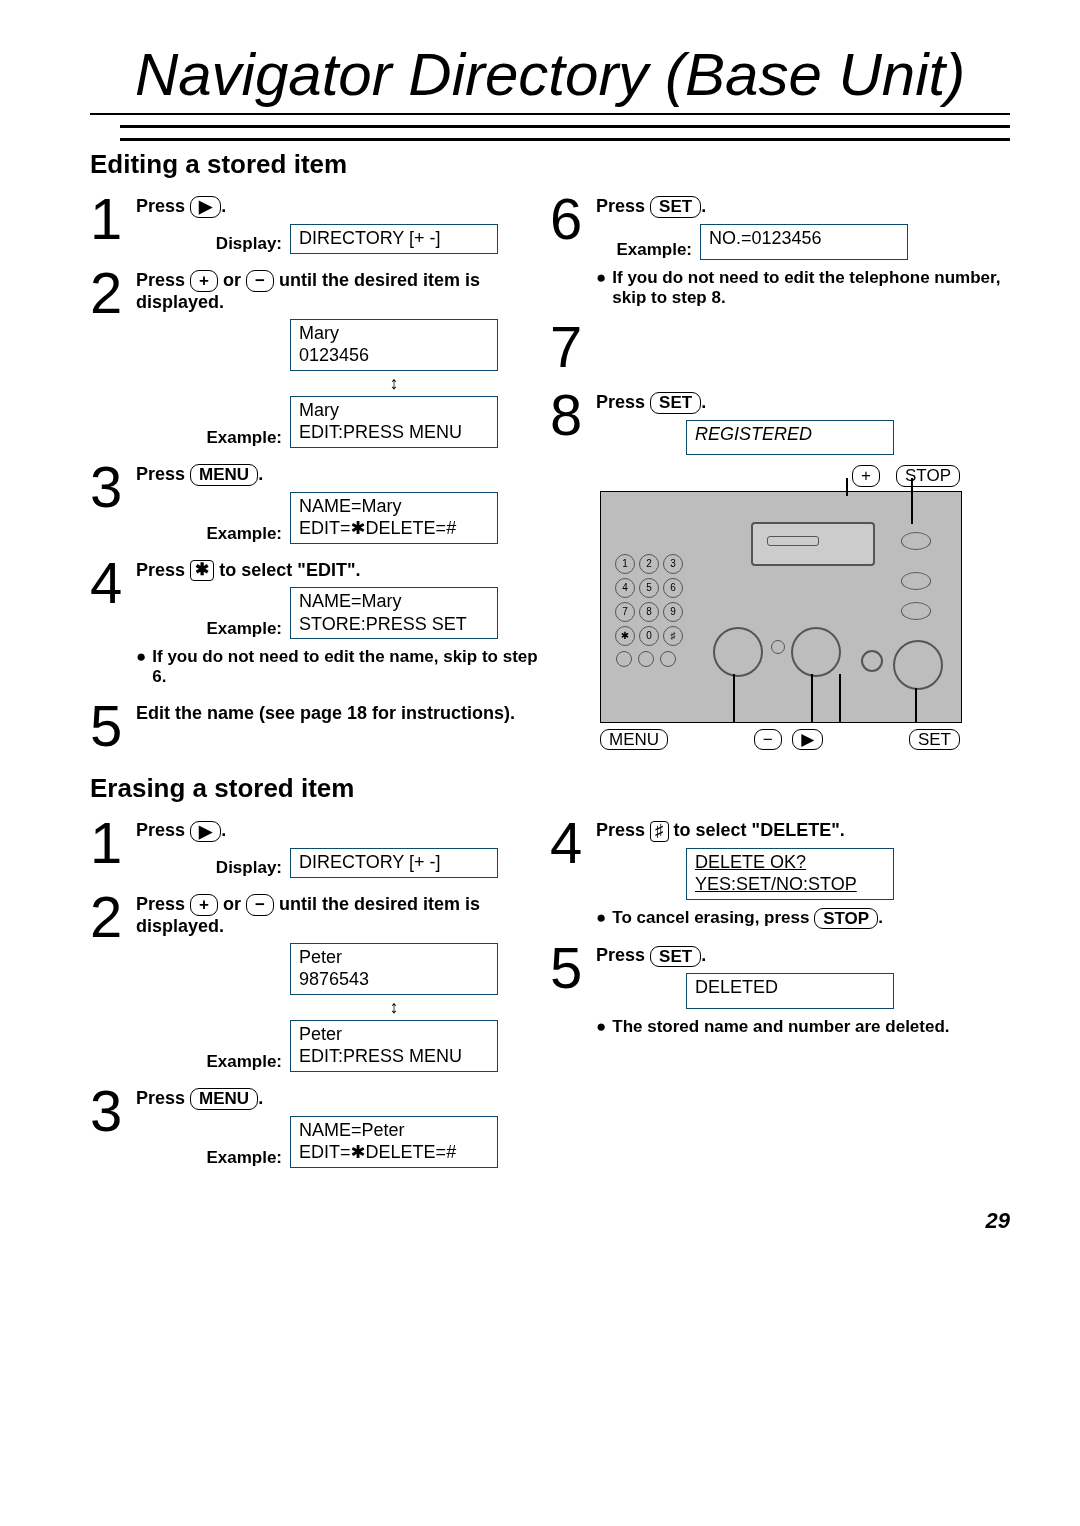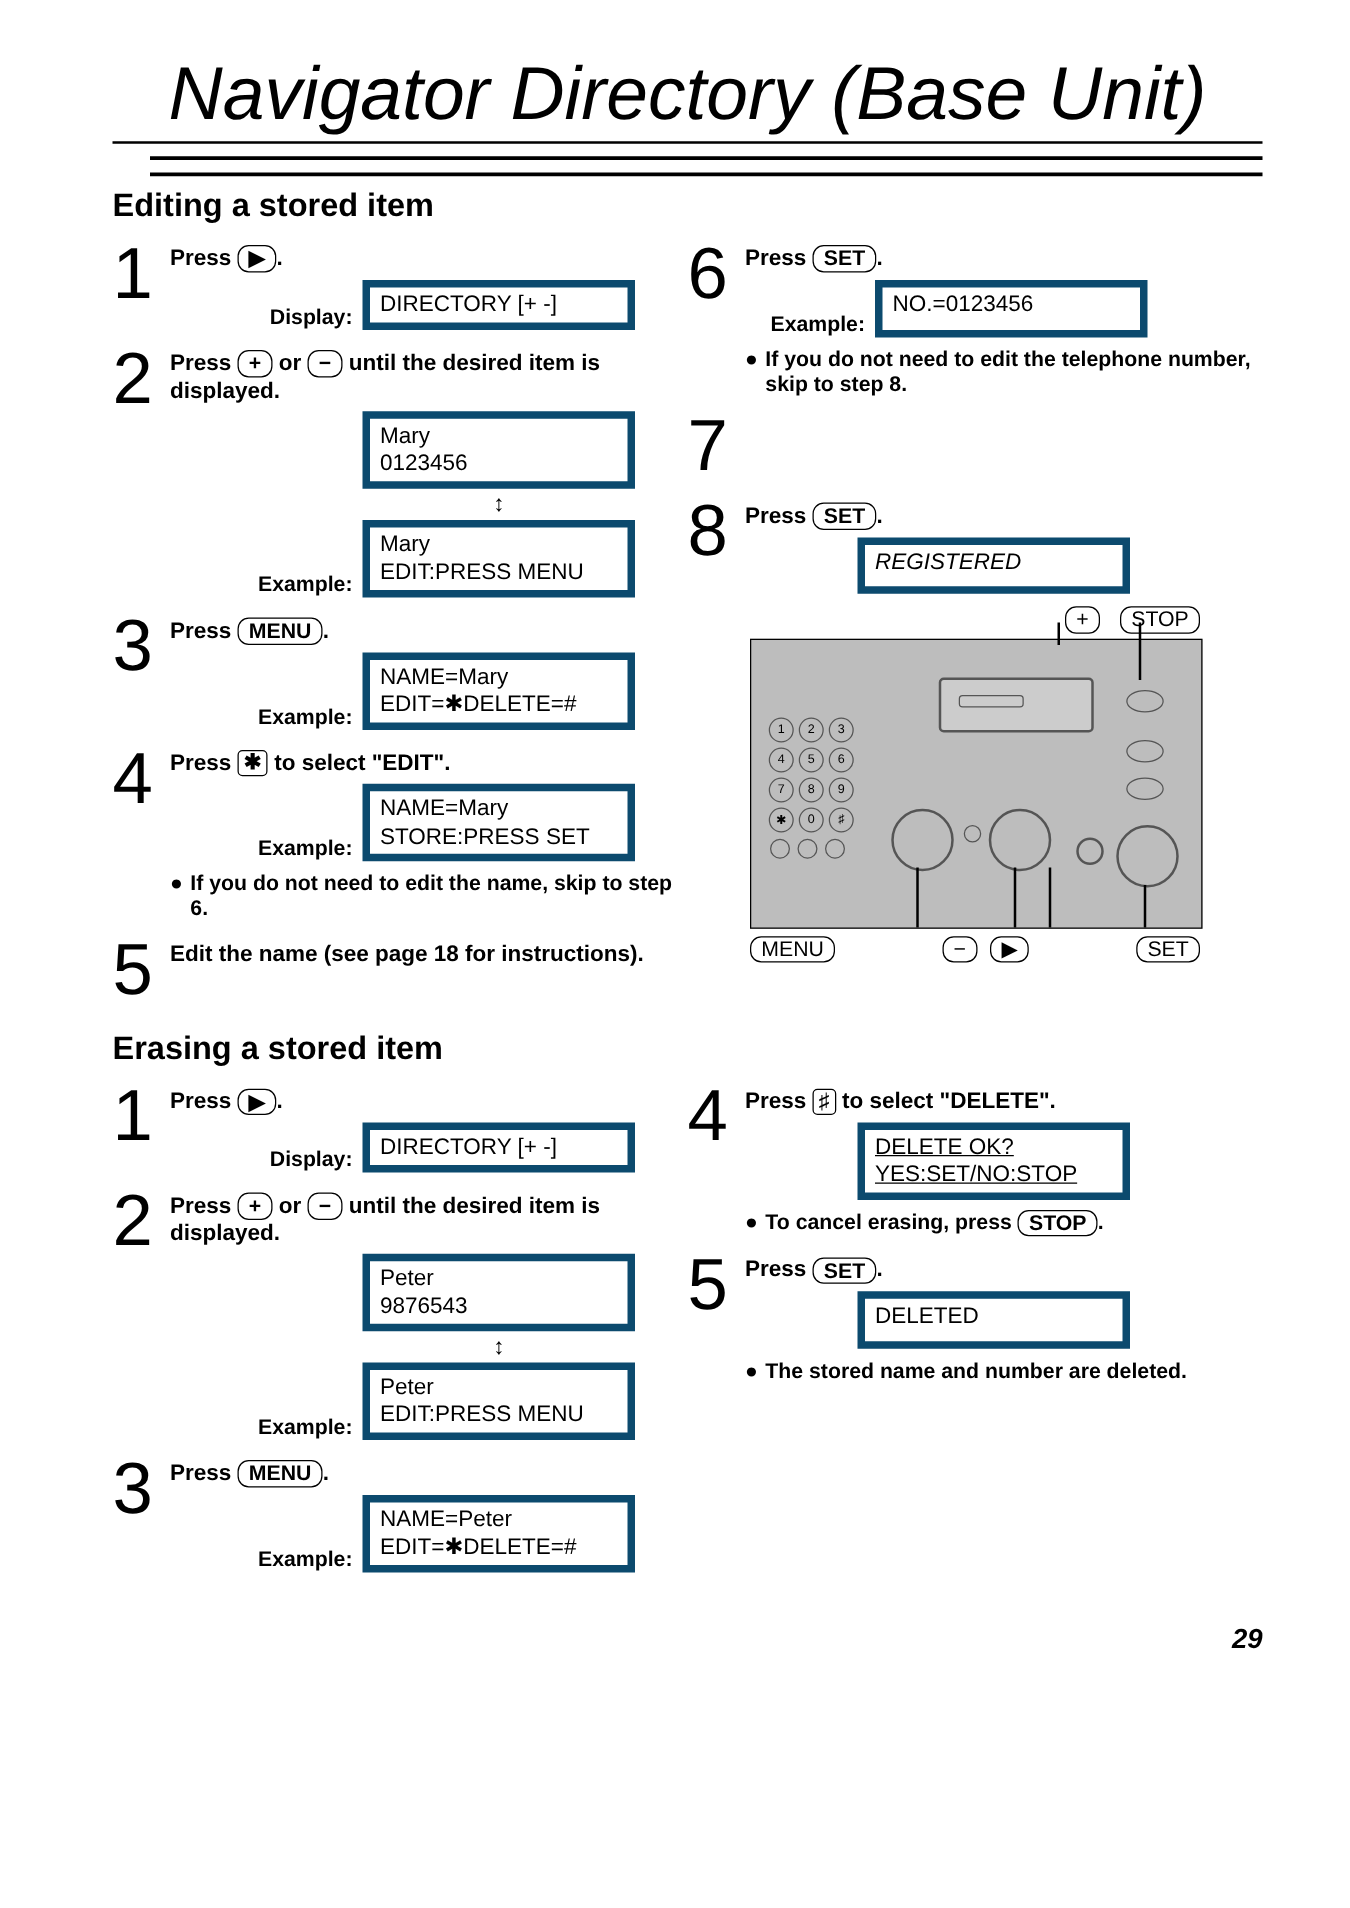--- a/index.html
+++ b/index.html
@@ -78,21 +78,21 @@
   }
   .disp-label {
     font-weight: bold;
     font-size: 17px;
     padding-top: 4px;
     padding-right: 8px;
     min-width: 86px;
     text-align: right;
   }
   .disp-box {
-    border: 6px solid #0c4a6e;
+    border: 1px solid #0c4a6e;
     padding: 2px 8px 3px 8px;
     font-size: 18px;
     line-height: 1.25;
     min-width: 190px;
   }
   .updown {
     text-align: center;
     font-size: 18px;
     margin: 2px 0 2px 0;
   }

